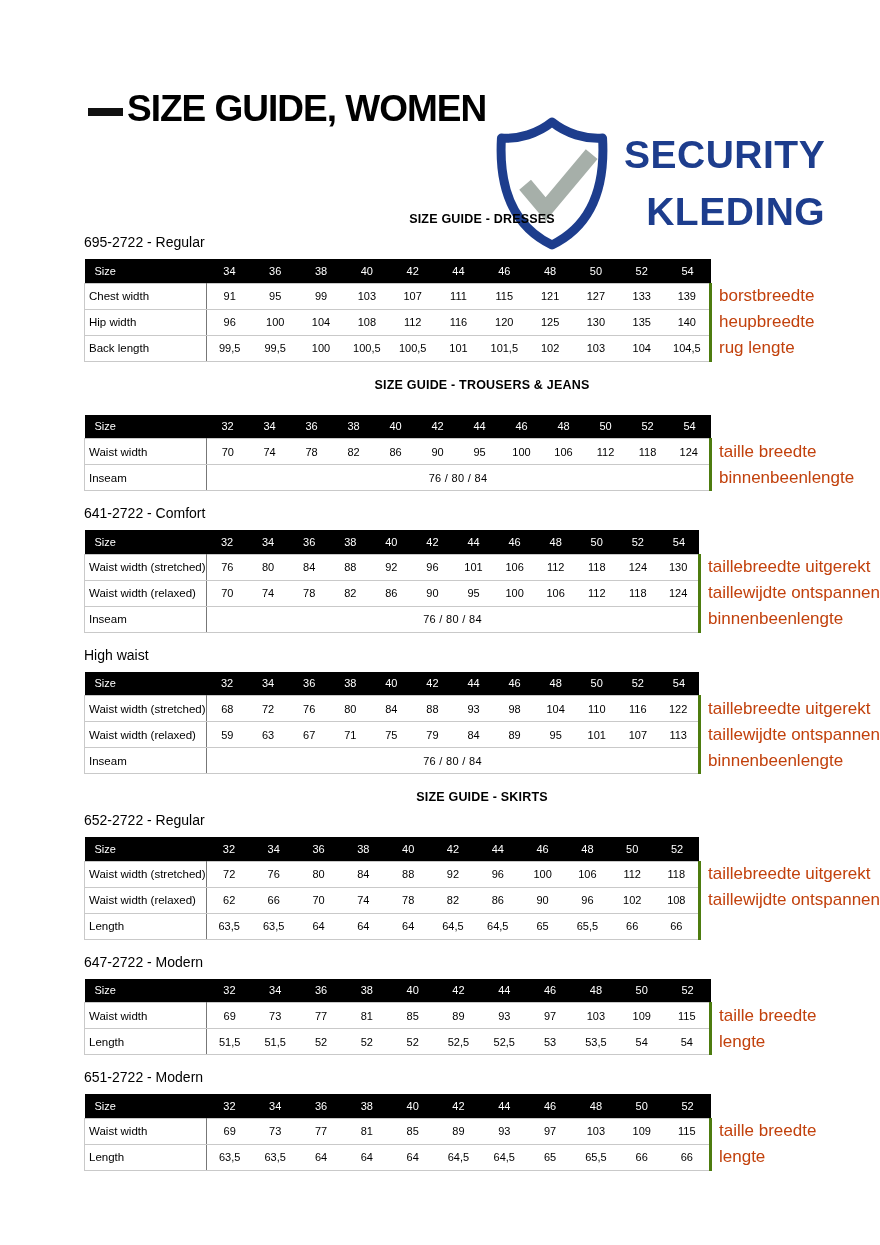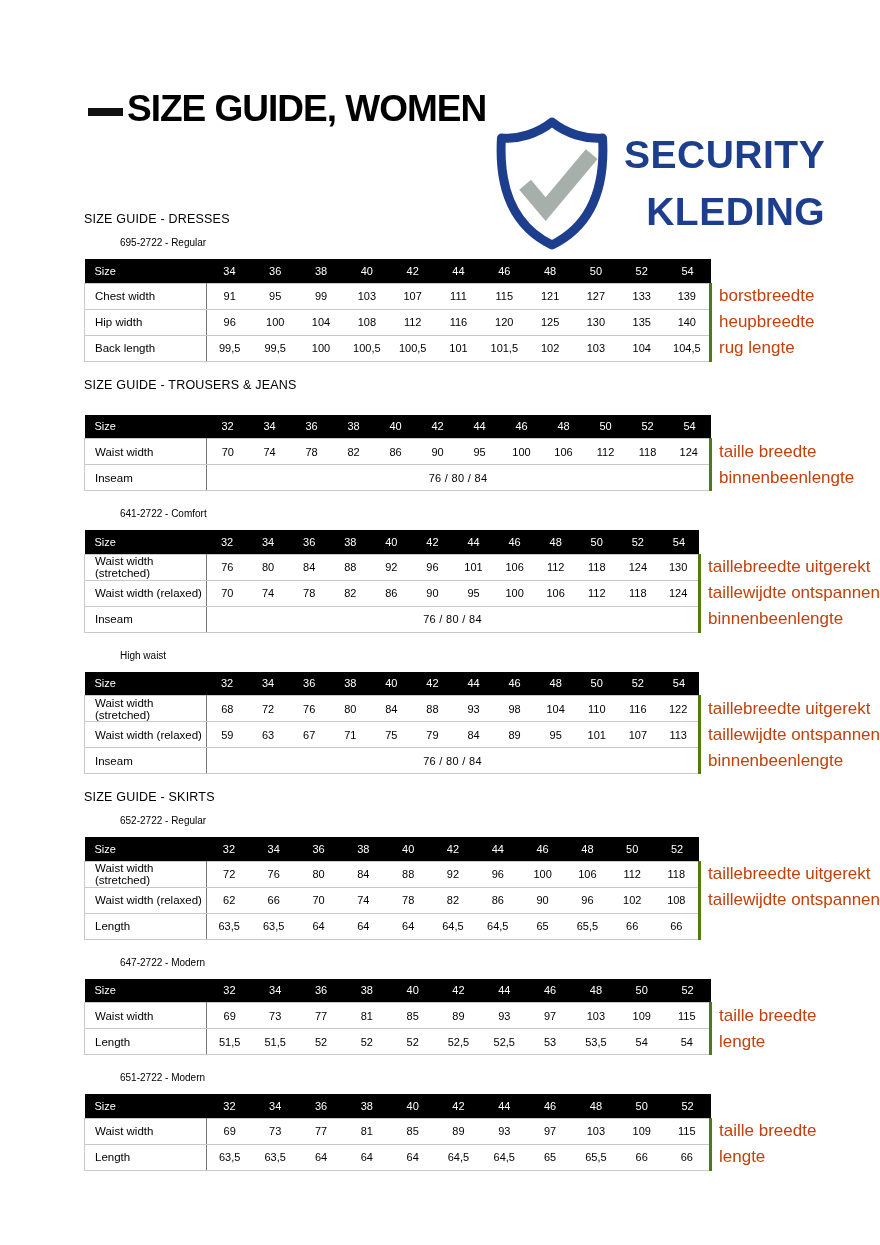--- a/index.html
+++ b/index.html
@@ -30,26 +30,26 @@
     margin-top:10px;
     font-size:39px; font-weight:800; letter-spacing:0.5px;
     color:#1d3d8d; text-align:right; line-height:57px; white-space:nowrap;
   }
 
   
   main {
     position:absolute; top:206px; left:84px; width:796px; padding-top:6px;
   }
   .section-heading {
-    font-size:12.5px; font-weight:normal; letter-spacing:0.2px;
-    line-height:15px; margin-top:16px;
+    font-size:12.5px; font-weight:bold; letter-spacing:0.2px;
+    line-height:15px; margin-top:16px;text-align:center;
   }
   main .section-heading:first-child { margin-top:0; }
   .table-subtitle {
-    font-size:10px; line-height:13px; margin-top:16px;margin-left:36px;
+    font-size:14px; line-height:13px; margin-top:16px;
   }
   .section-heading + .table-subtitle { margin-top:9px; }
   .table-wrap { margin-top:10px; display:flex; align-items:flex-start;border-radius:29px; }
   .section-heading + .table-wrap { margin-top:22px; }
 
   
   table.size-table {
     width:628px; border-collapse:collapse; table-layout:fixed;
     font-size:11px;
   }
@@ -59,21 +59,21 @@
     height:24px; text-align:center; padding:0;
   }
   table.size-table thead th.label {
     text-align:left; padding-left:10px;
   }
   table.size-table tbody td {
     height:26px; text-align:center;
     border-top:1px solid #c9c9c9; border-bottom:1px solid #c9c9c9;
   }
   table.size-table tbody td.label {
-    text-align:left; padding-left:10px; font-size:11.5px;
+    text-align:left; padding-left:4px; font-size:11.5px;
     border-left:1px solid #c9c9c9; border-right:1px solid #777;
   }
   table.size-table tbody tr td:last-child { border-right:3px solid #4d7c0f; }
   table.size-table tbody td.span-cell { letter-spacing:0.3px; }
 
   
   .annos {
     display:flex; flex-direction:column; padding-top:24px; flex:0 0 168px;
   }
   .anno {

